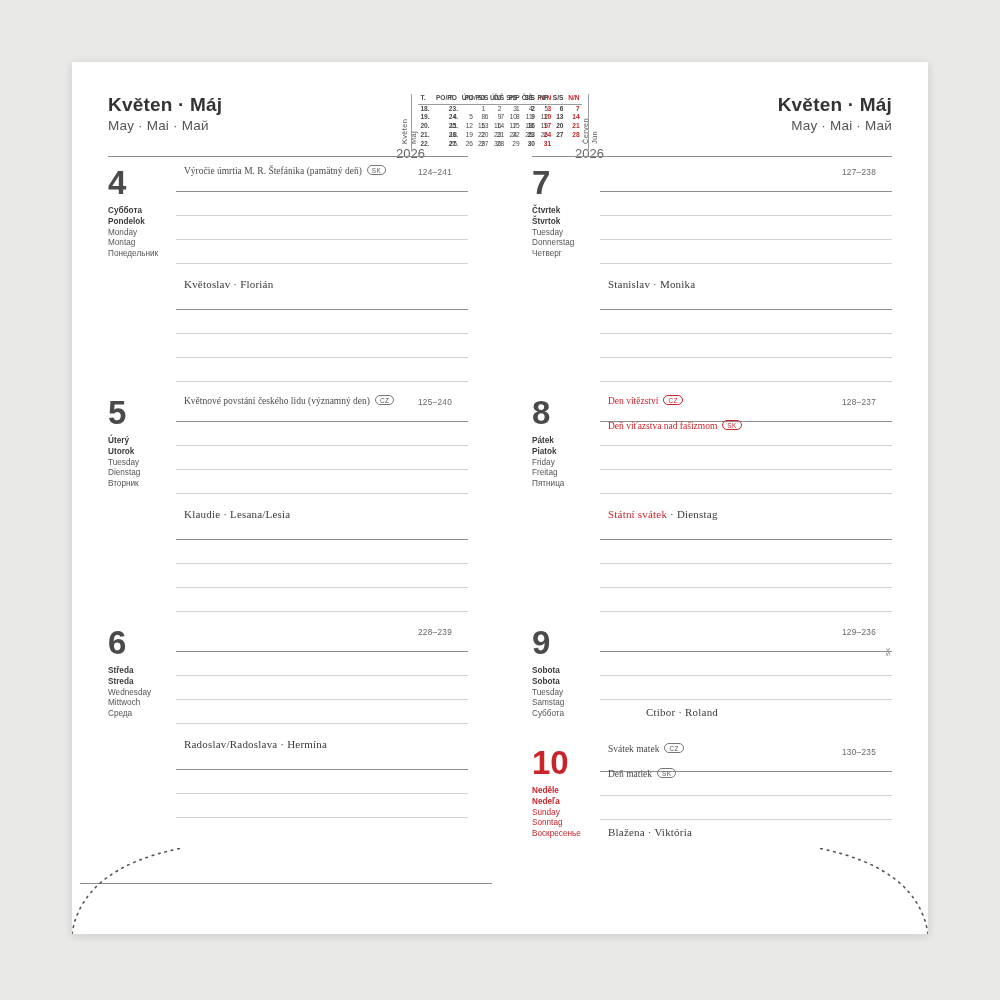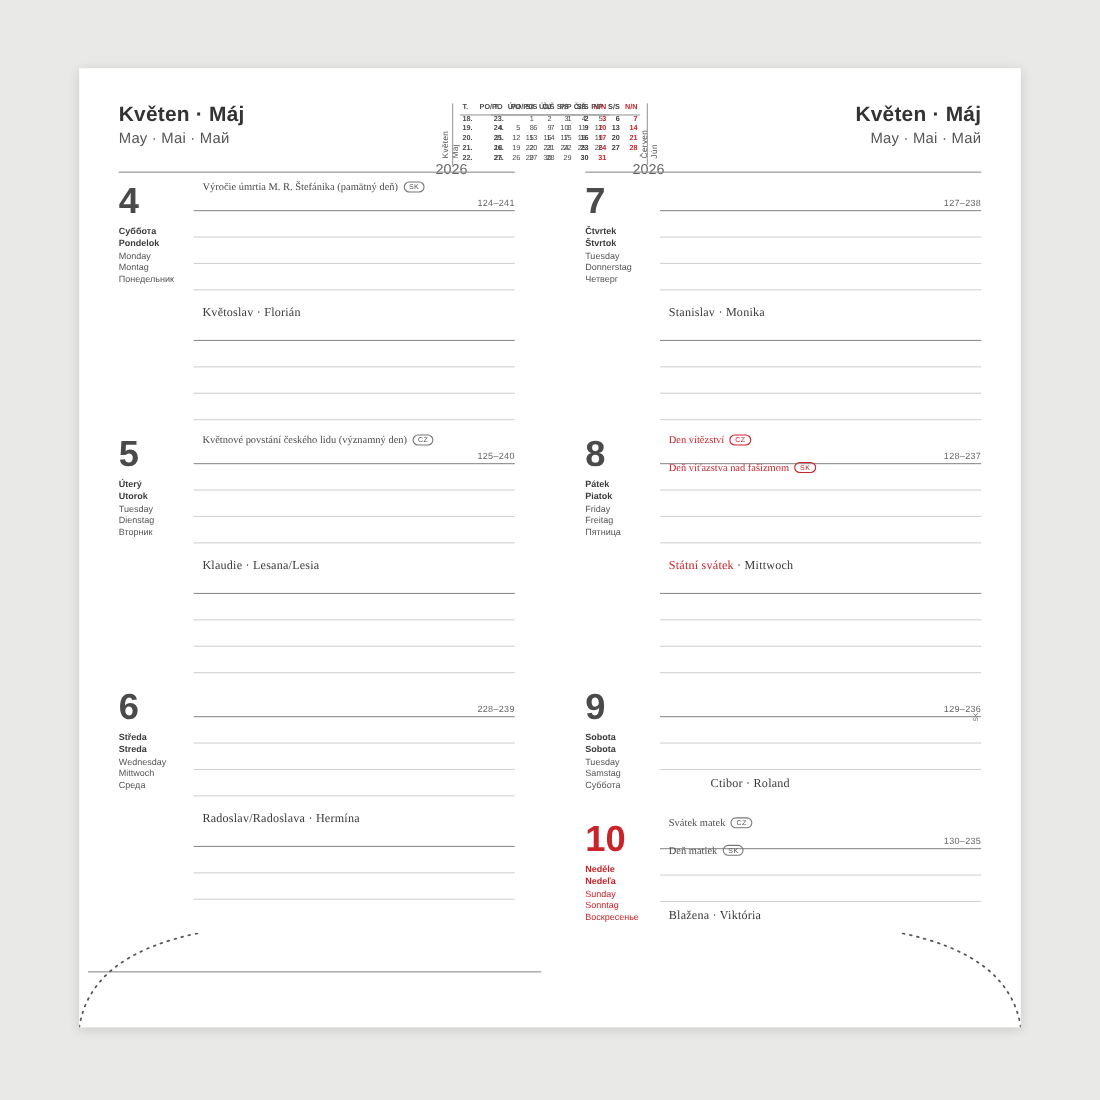--- a/index.html
+++ b/index.html
@@ -68,21 +68,21 @@
   }
   .daynum.sun{color:#c8242a;}
   .names{
     position:absolute;left:8px;top:38px;font-size:8.2px;line-height:1.32;color:#555;
   }
   .names b{font-weight:bold;color:#3b3b3b;display:block;}
   .names span{display:block;}
   .names.sun b{color:#c8242a;}
   .names.sun span{color:#c8242a;}
   .daynums-right{
-    position:absolute;right:8px;top:0;font-size:8.2px;color:#666;letter-spacing:.3px;margin-top:12px;
+    position:absolute;right:24px;top:0;font-size:8.2px;color:#666;letter-spacing:.3px;
   }
   .lines{position:absolute;left:76px;right:8px;top:0;}
   .lines .ln{border-bottom:1px solid #d2d2d2;height:23px;}
   .lines .ln.first{border-bottom:1px solid #8d8d8d;}
   .lines .ln.strong{border-bottom:1px solid #8d8d8d;}
   .note{
     position:absolute;font-size:9.5px;color:#4a4a4a;font-family:"Liberation Serif", serif;
   }
   .note.red{color:#c8242a;}
   .badge{
@@ -410,21 +410,21 @@
             <div class="ln"></div>
             <div class="ln"></div>
         </div>
         <div class="note red" style="left:84px;top:-3px;">
           <span>Den vítězství</span><span class="badge red">CZ</span>
         </div>
         <div class="note red" style="left:84px;top:22px;">
           <span>Deň víťazstva nad fašizmom</span><span class="badge red">SK</span>
         </div>
         <div class="saint" style="top:110px;">
-          <span class="saint red" style="position:static;">Státní svátek</span><span> · Mittwoch</span>
+          <span class="saint red" style="position:static;">Státní svátek</span><span> · Dienstag</span>
         </div>
         <div class="lines" style="top:118px;">
           <div class="ln strong"></div>
             <div class="ln"></div>
             <div class="ln"></div>
             <div class="ln"></div>
         </div>
       </div>
 
       <div class="day" style="height:120px;">

